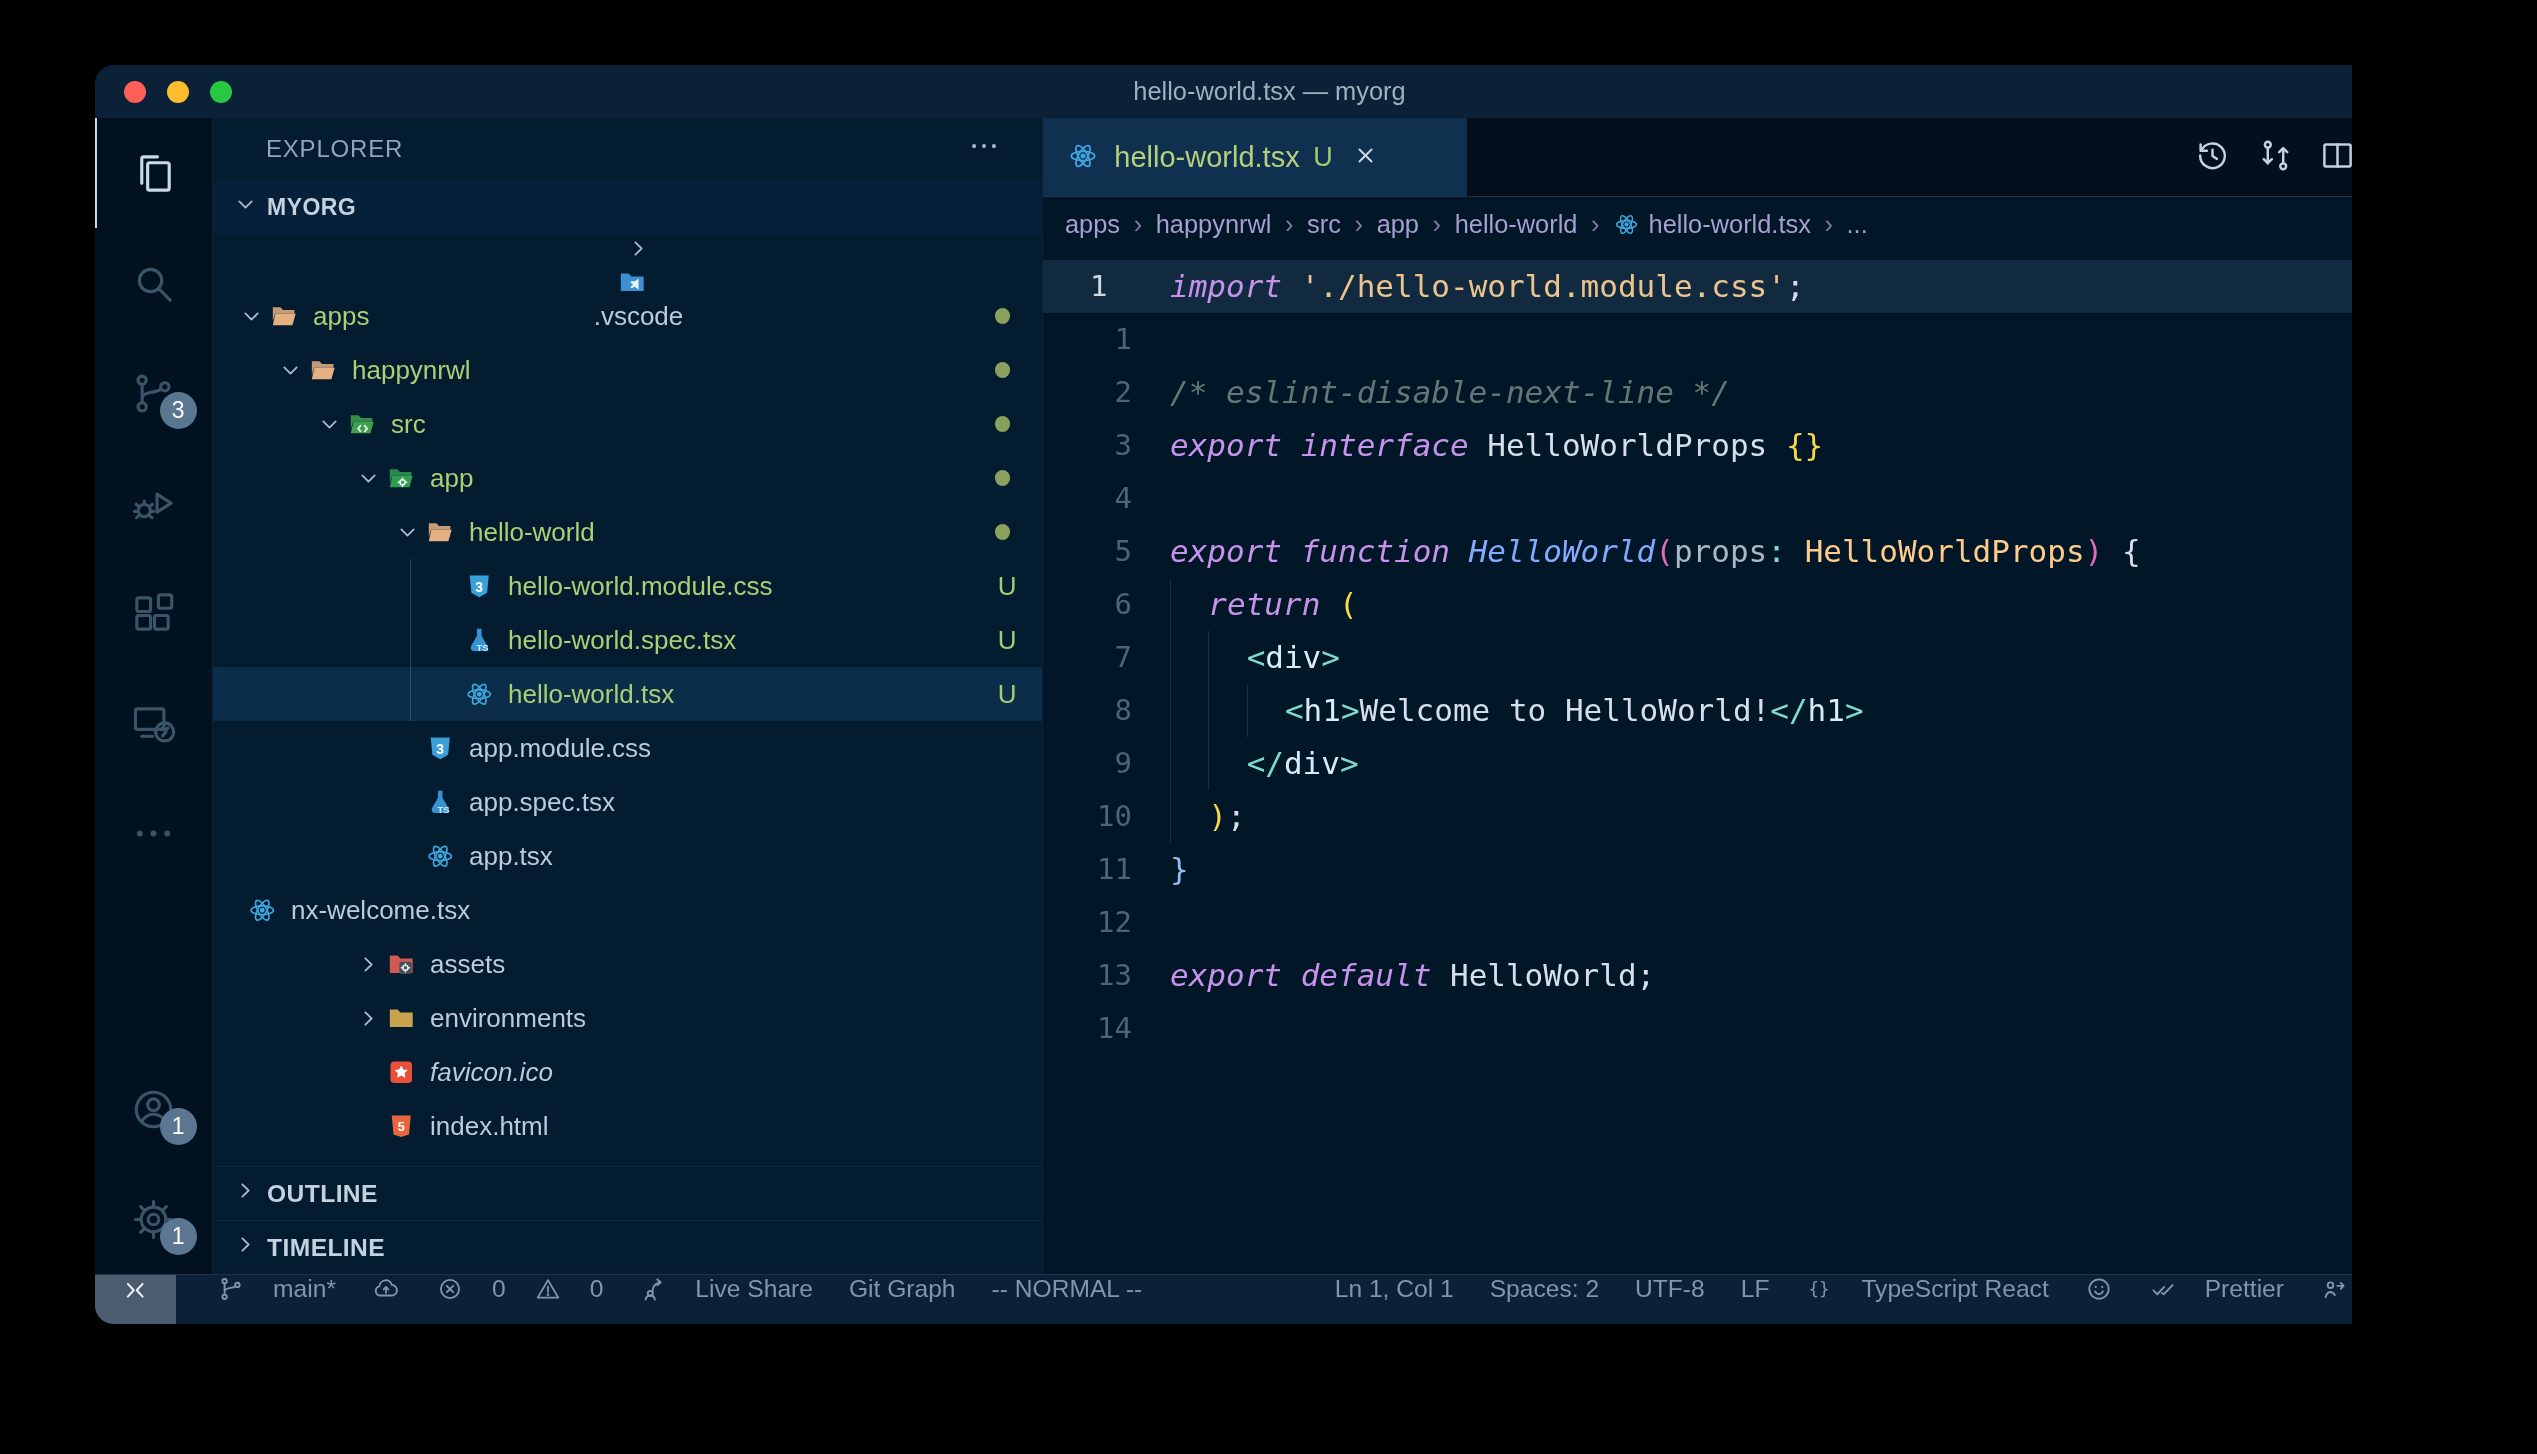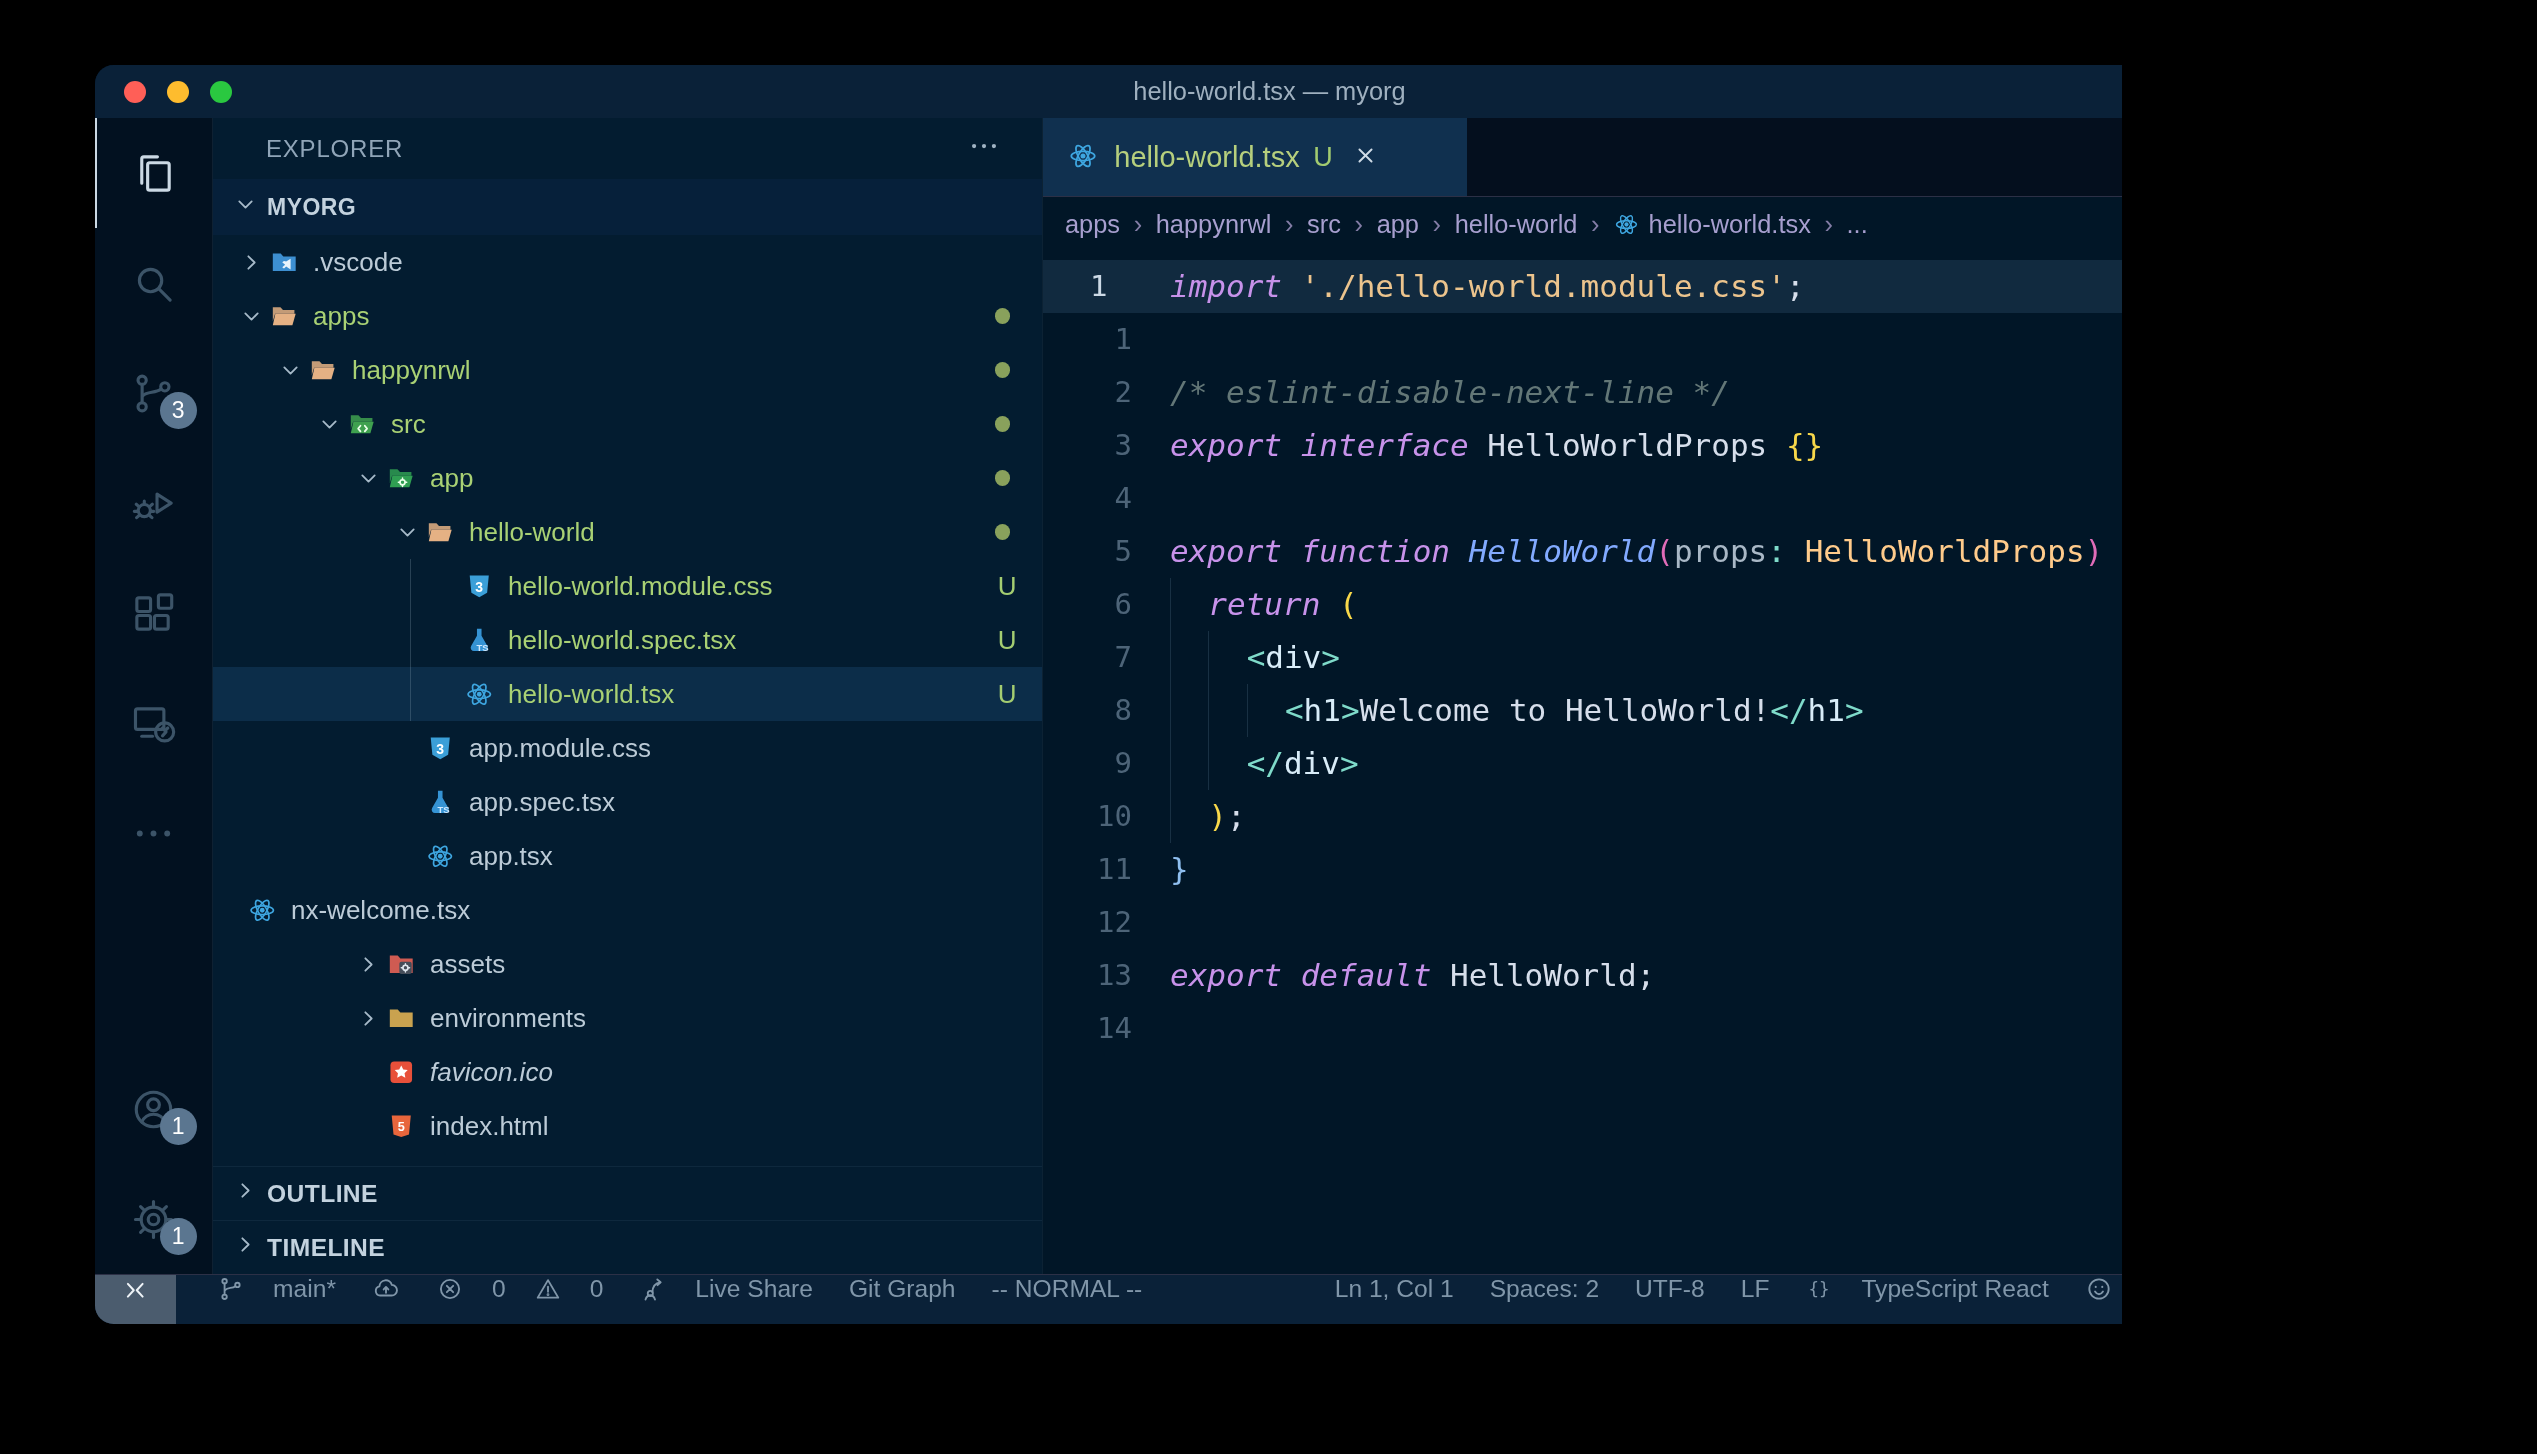--- a/index.html
+++ b/index.html
@@ -1,16 +1,16 @@
 <!DOCTYPE html>
 <html style="font-size:13.6px"><head>
 <meta charset="utf-8">
 <style>
   html,body{margin:0;padding:0;background:#000;}
-  .page{position:relative;width:2122px;height:1454px;background:#000;overflow:hidden;
+  .page{position:relative;width:2352px;height:1454px;background:#000;overflow:hidden;
         font-family:"Liberation Sans","DejaVu Sans",sans-serif;}
   .window{position:absolute;left:95px;top:65px;width:2349px;height:1259px;border-radius:18.6px;
           background:#011627;overflow:hidden;display:flex;flex-direction:column;
           box-shadow:0 25.4px 76px rgba(0,0,0,.8);}
   
   .titlebar{height:53px;flex:0 0 53px;background:#0a2138;position:relative;display:flex;align-items:center;}
   .traffic{position:absolute;left:29px;top:0;height:53px;display:flex;align-items:center;gap:21px;}
   .tl{width:22px;height:22px;border-radius:50%;display:inline-block;}
   .tl.red{background:#ff5f57;}.tl.yellow{background:#febc2e;}.tl.green{background:#2ac840;}
   .title{width:100%;text-align:center;color:#9fb0bf;font-size:25.4px;}
@@ -223,21 +223,21 @@
         </div>
         <div class="sb-section">
           <span class="chev" id="sect-chev"><span style="display: inline-flex;">
                 <svg viewBox="0 0 24 24" fill="none" stroke="currentColor" stroke-width="1.6" stroke-linecap="round" stroke-linejoin="round">
                   <path d="m6.5 9.2 5.5 5.6 5.5-5.6"></path>
                 </svg>
               </span></span>
           <span>MYORG</span>
         </div>
         <div class="tree" id="tree">
-            <div class="tree-row" style="padding-left: 22px;">
+            <div class="tree-row" style="padding-left: 22px; flex-direction: column;">
               <span class="chevbox chev">
                 <span style="display: inline-flex;">
                   <svg viewBox="0 0 24 24" fill="none" stroke="currentColor" stroke-width="1.6" stroke-linecap="round" stroke-linejoin="round">
                     <path d="m9.2 6.5 5.6 5.5-5.6 5.5"></path>
                   </svg>
                 </span>
               </span>
               <span class="tree-icon">
                 <span style="display: inline-flex;">
                   <svg viewBox="0 0 24 24" fill="none" stroke="currentColor" stroke-width="1.6" stroke-linecap="round" stroke-linejoin="round">

